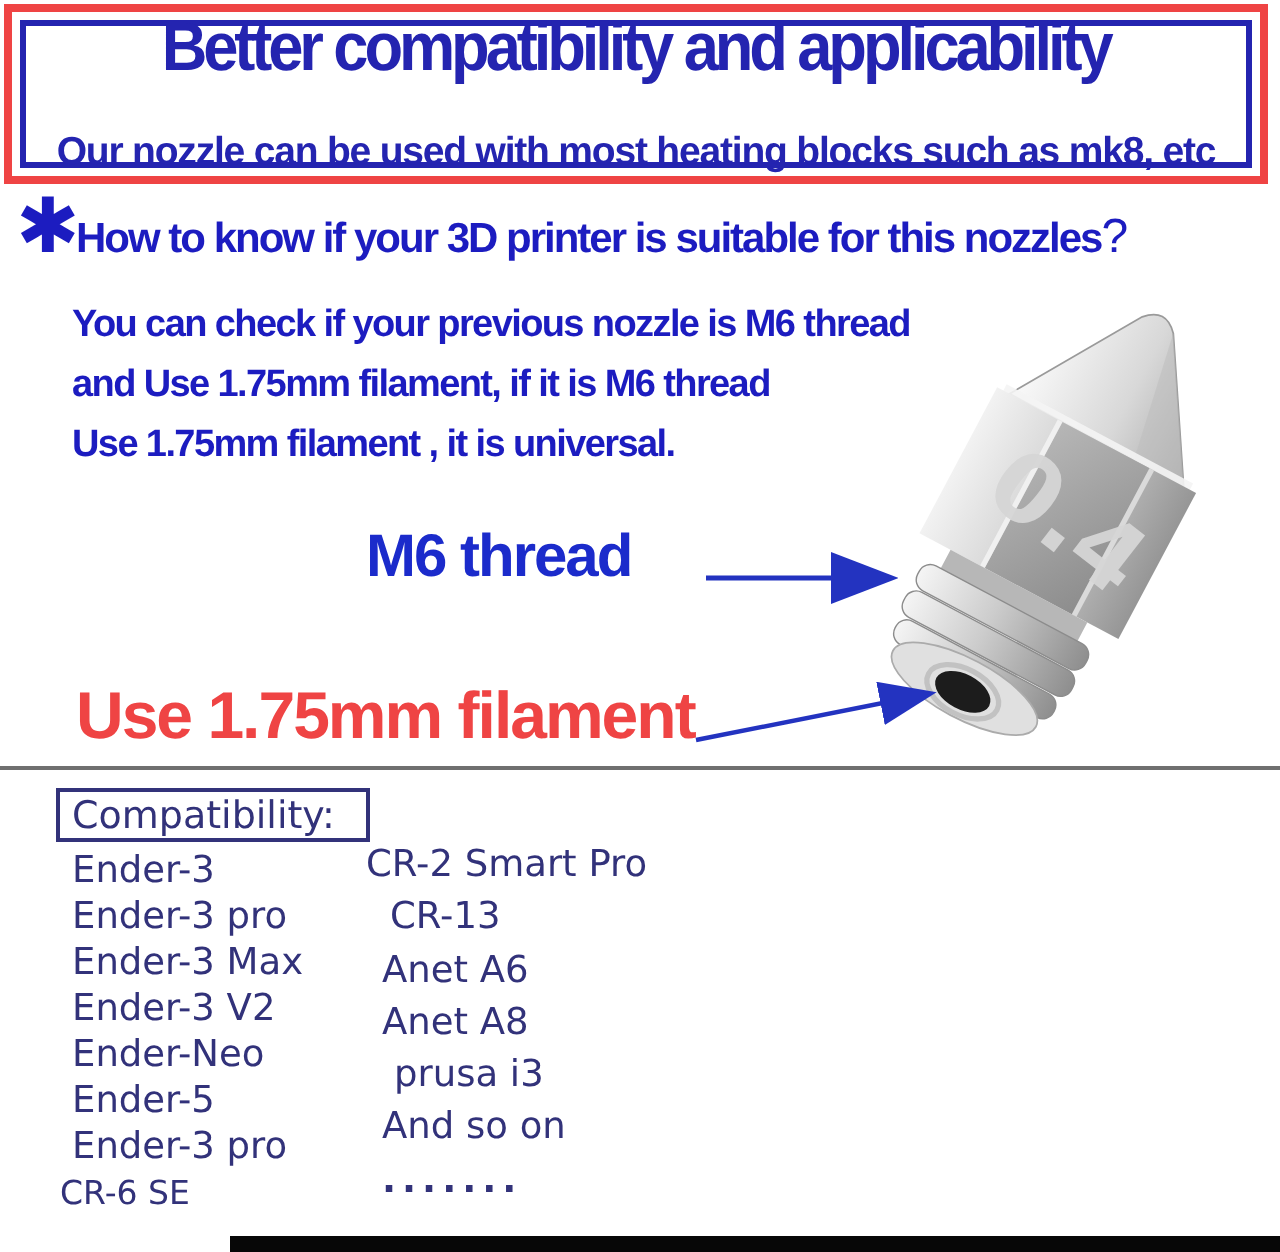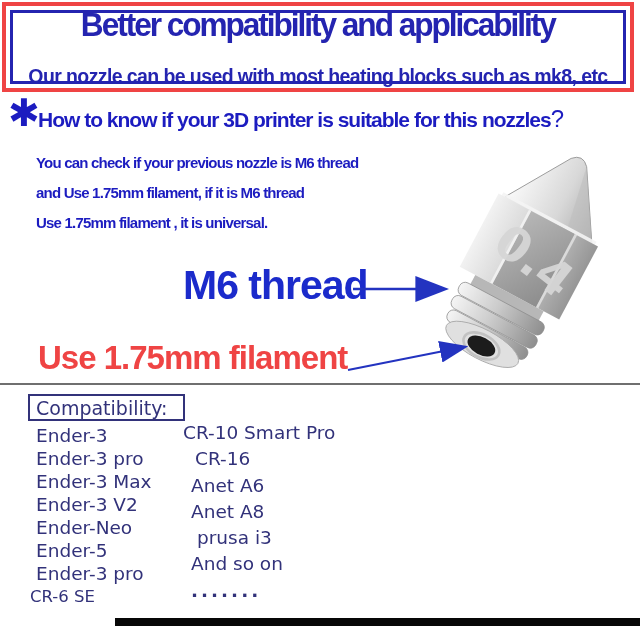--- a/index.html
+++ b/index.html
@@ -17,25 +17,25 @@
                 margin-top:24px;white-space:nowrap;}
 
   
   .asterisk{position:absolute;left:8px;top:94px;color:#1c1cc0;font-size:38px;font-weight:700;
             font-family:"DejaVu Sans",sans-serif;line-height:1;}
   .question{position:absolute;left:38px;top:105px;color:#1c1cc0;font-size:21px;font-weight:700;
             letter-spacing:-1px;white-space:nowrap;}
   .question .qmark{font-weight:400;font-size:24px;letter-spacing:0;}
 
   
-  .explanation{position:absolute;left:36px;top:148px;color:#1c1cc0;font-size:15px;font-weight:700;
+  .explanation{position:absolute;left:36px;top:148px;color:#1c1cc0;font-size:19px;font-weight:700;
                letter-spacing:-0.8px;line-height:30px;white-space:nowrap;}
 
   
-  .m6-label{position:absolute;left:183px;top:262px;color:#1b2bcb;font-size:41px;font-weight:700;
+  .m6-label{position:absolute;left:183px;top:262px;color:#1b2bcb;font-size:30px;font-weight:700;
             letter-spacing:-1px;white-space:nowrap;}
   .filament-label{position:absolute;left:38px;top:339px;color:#ef4444;font-size:33px;font-weight:700;
             letter-spacing:-1px;white-space:nowrap;}
 
   
   .divider{position:absolute;left:0;top:383px;width:640px;height:2px;background:#6f6f6f;}
   .bottom-bar{position:absolute;left:115px;top:618px;width:525px;height:8px;background:#070707;}
 
   
   .compat-heading{position:absolute;left:28px;top:394px;border:2px solid #32327a;color:#32327a;
@@ -148,22 +148,22 @@
     <div class="item">Ender-3 pro</div>
     <div class="item">Ender-3 Max</div>
     <div class="item">Ender-3 V2</div>
     <div class="item">Ender-Neo</div>
     <div class="item">Ender-5</div>
     <div class="item">Ender-3 pro</div>
     <div class="item small">CR-6 SE</div>
   </div>
 
   <div class="compat-col compat-right">
-    <div class="item">CR-10 Smart Pro</div>
-    <div class="item ind1">CR-16</div>
+    <div class="item">CR-2 Smart Pro</div>
+    <div class="item ind1">CR-13</div>
     <div class="item ind2">Anet A6</div>
     <div class="item ind2">Anet A8</div>
     <div class="item ind3">prusa i3</div>
     <div class="item ind2">And so on</div>
     <div class="item ind2 dots">.......</div>
   </div>
 
   <div class="bottom-bar"></div>
 
 </div>

